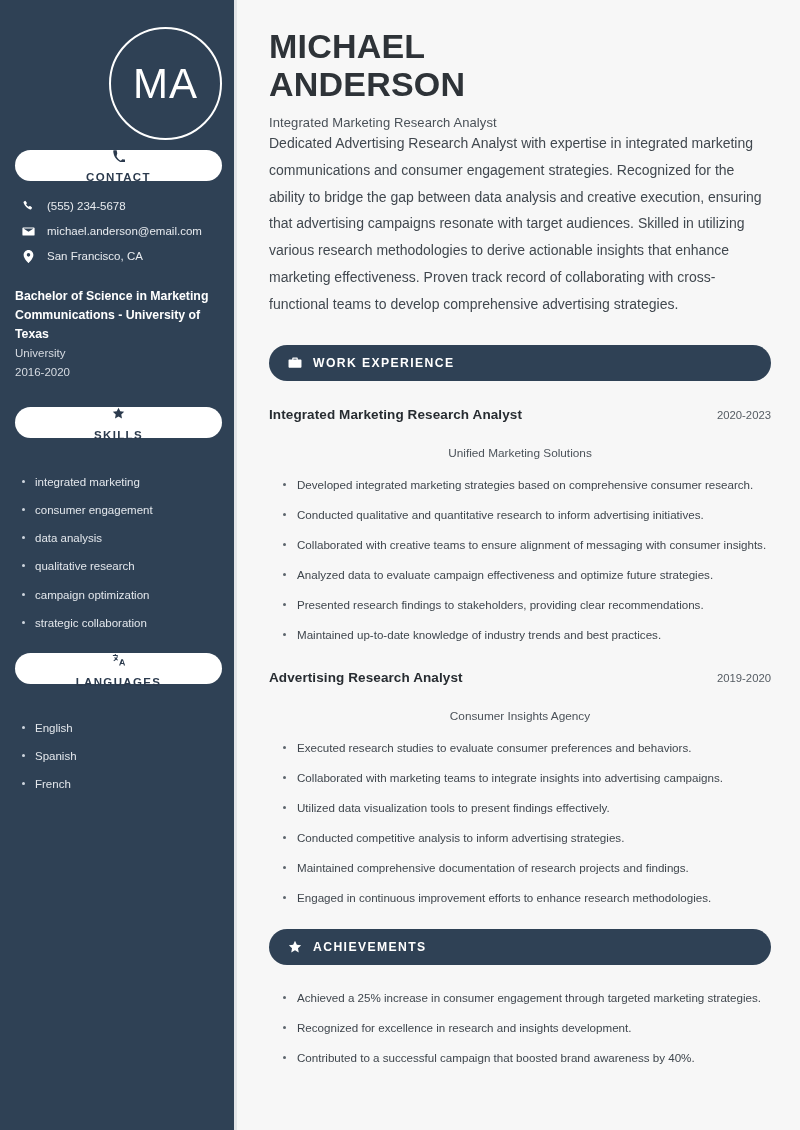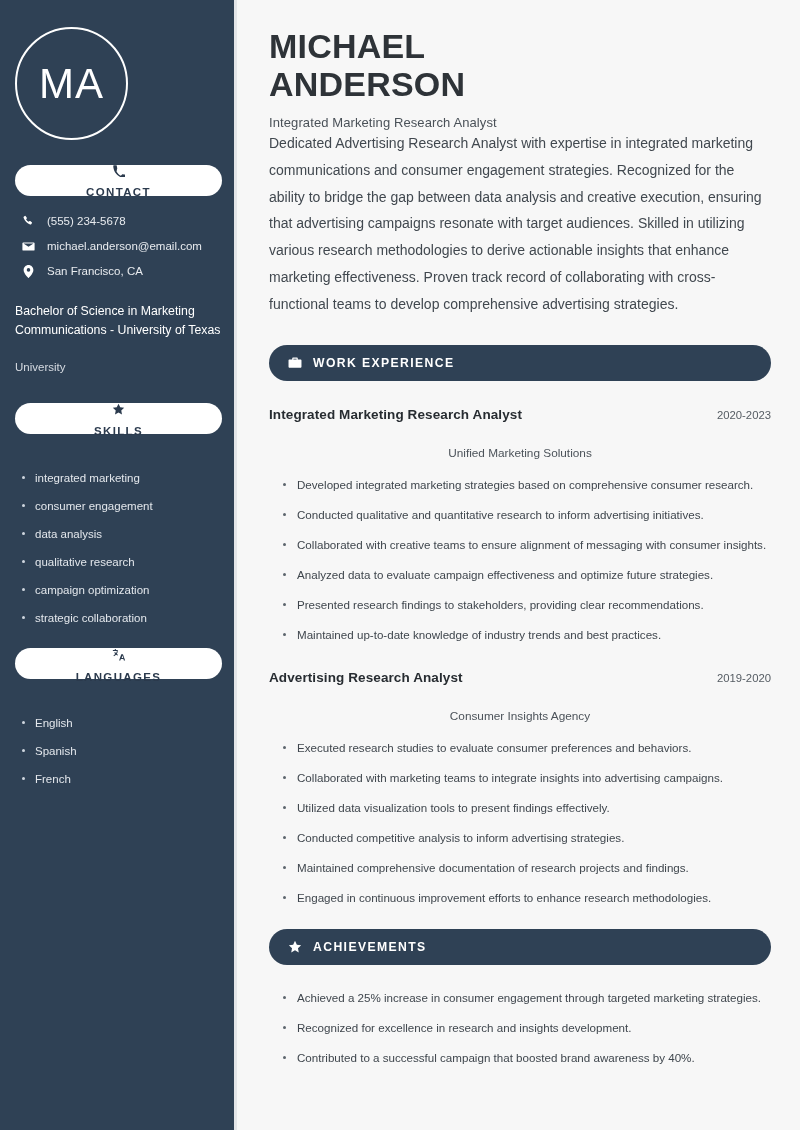--- a/index.html
+++ b/index.html
@@ -35,23 +35,23 @@
     content: "";
     position: absolute;
     top: 0; right: 0; bottom: 0;
     width: 3px;
     background: #e3e5e8;
   }
 
   
   .monogram-wrap {
     display: flex;
-    justify-content: flex-start;
+    justify-content: flex-end;
     padding-top: 27px;
-    padding-bottom: 25px;
+    padding-bottom: 10px;
   }
   .monogram {
     width: 113px;
     height: 113px;
     border-radius: 50%;
     border: 2.5px solid #ffffff;
     display: flex;
     align-items: center;
     justify-content: center;
   }
@@ -98,24 +98,24 @@
     width: 14px;
     display: flex;
     justify-content: center;
     align-items: center;
     flex: 0 0 14px;
   }
 
   
   .edu-degree {
     font-size: 12.3px;
-    font-weight: 400;
+    font-weight: 700;
     line-height: 1.55;
     color: #ffffff;
-    margin-bottom: 18px;
+    margin-bottom: 0;
   }
   .edu-school, .edu-years {
     font-size: 11.5px;
     color: #d6dbe2;
     line-height: 1.62;
   }
 
   
   ul.side-list { list-style: none; padding-left: 6px; margin-top: 36px; }
   ul.side-list li {
@@ -282,20 +282,21 @@
               <path d="M6 0C2.7 0 0 2.7 0 6c0 4.5 6 10 6 10s6-5.5 6-10c0-3.3-2.7-6-6-6zm0 8.2A2.2 2.2 0 1 1 6 3.8a2.2 2.2 0 0 1 0 4.4z"></path>
             </svg>
         </span>
         <span>San Francisco, CA</span>
       </div>
     </div>
 
     <div class="side-block">
       <div class="edu-degree">Bachelor of Science in Marketing Communications - University of Texas</div>
       <div class="edu-school">University</div>
+      <div class="edu-years">2016-2020</div>
     </div>
 
     <div class="side-block" style="margin-top:26px;">
       <div class="pill">
         <span class="ic">
           <svg width="13" height="13" viewBox="0 0 16 16" fill="#2b3a4d">
               <path d="M8 .8l2.1 4.5 4.9.6-3.6 3.4.9 4.9L8 11.8 3.7 14.2l.9-4.9L1 5.9l4.9-.6L8 .8z"></path>
             </svg>
         </span>
         <span>SKILLS</span>

